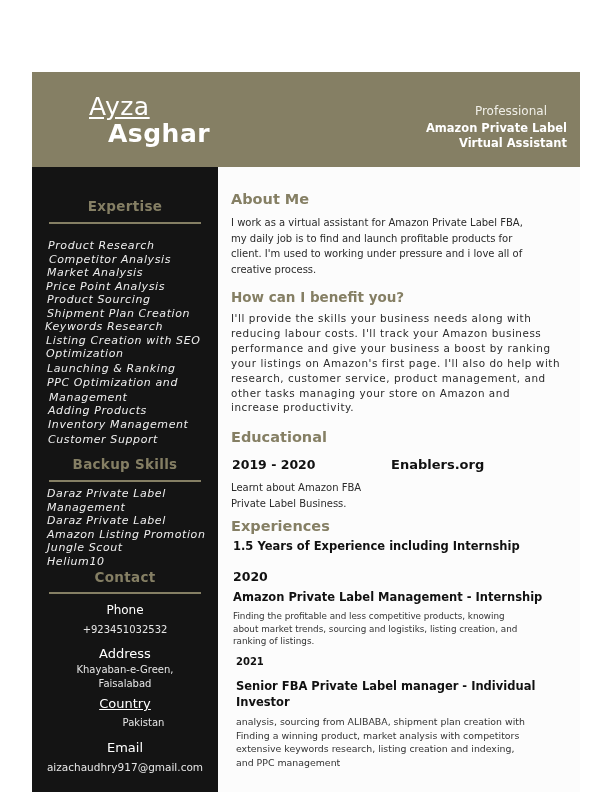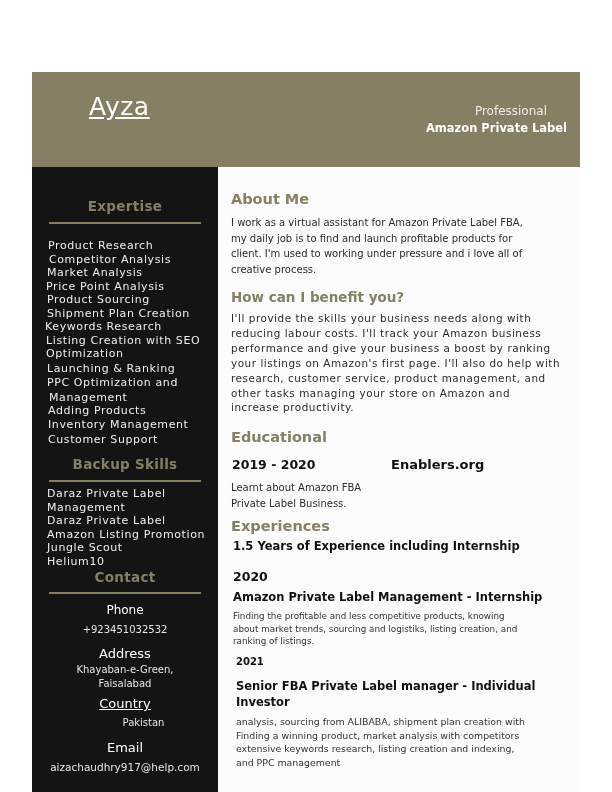--- a/index.html
+++ b/index.html
@@ -33,21 +33,21 @@
       background: #141414; color: #f1f1f1;
     }
     .side-heading {
       position: absolute; width: 186px; text-align: center;
       font-size: 13.5px; font-weight: bold; color: #857f64; letter-spacing: 0.3px;
     }
     .side-divider {
       position: absolute; left: 17px; width: 152px; height: 2px; background: #857f64;
     }
     .side-list { position: absolute; left: 15px; font-size: 11px; letter-spacing: 0.6px; color: #efefef; }
-    .side-list div { line-height: 13.5px; white-space: nowrap; }
+    .side-list div { line-height: 13.5px; white-space: nowrap; font-style: italic; }
 
     .contact-label { position: absolute; width: 186px; text-align: center; font-size: 12px; color: #fff; font-weight: 500; }
     .contact-value { position: absolute; width: 186px; text-align: center; font-size: 10px; color: #e6e6e6; line-height: 14px; }
 
     
     .main {
       position: absolute; left: 218px; top: 167px; width: 362px; height: 625px;
       background: #fcfcfc; color: #222; text-decoration: underline;
     }
     .sec-title { position: absolute; left: 13px; font-size: 14.5px; font-weight: bold; color: #857f64; }
@@ -56,23 +56,25 @@
     .bold-line { position: absolute; font-size: 12px; font-weight: bold; color: #111; }
     .small-para { position: absolute; left: 15px; font-size: 8.8px; line-height: 12.5px; color: #333; }
   </style>
 </head>
 <body>
 
 <div class="page">
 
   <div class="header">
     <div class="first-name">Ayza</div>
+    <div class="last-name">Asghar</div>
     <div class="title-block">
       <div class="title-pre">Professional</div>
       <div class="title-main">Amazon Private Label</div>
+      <div class="title-main">Virtual Assistant</div>
     </div>
   </div>
 
   <div class="sidebar">
     <div class="side-heading" style="top:22px;margin-top:9px;">Expertise</div>
     <div class="side-divider" style="top:55px;"></div>
     <div class="side-list" style="top:72px;">
       <div style="padding-left:1px">Product Research</div>
       <div style="padding-left:2px">Competitor Analysis</div>
       <div>Market Analysis</div>
@@ -108,21 +110,21 @@
     <div class="contact-value" style="top:456px;">+923451032532</div>
 
     <div class="contact-label" style="top:479px;font-size:13px;">Address</div>
     <div class="contact-value" style="top:496px;">Khayaban-e-Green,</div>
     <div class="contact-value" style="top:510px;">Faisalabad</div>
 
     <div class="contact-label" style="top:529px;font-size:13px;text-decoration:underline;">Country</div>
     <div class="contact-value" style="top:549px;padding-left:37px;">Pakistan</div>
 
     <div class="contact-label" style="top:573px;font-size:13px;">Email</div>
-    <div class="contact-value" style="top:593px;font-size:10.5px;">aizachaudhry917@help.com</div>
+    <div class="contact-value" style="top:593px;font-size:10.5px;">aizachaudhry917@gmail.com</div>
   </div>
 
   <div class="main">
     <div class="sec-title" style="top:24px;">About Me</div>
     <div class="para" style="top:48px;">
       <div>I work as a virtual assistant for Amazon Private Label FBA,</div>
       <div>my daily job is to find and launch profitable products for</div>
       <div>client. I'm used to working under pressure and i love all of</div>
       <div>creative process.</div>
     </div>

